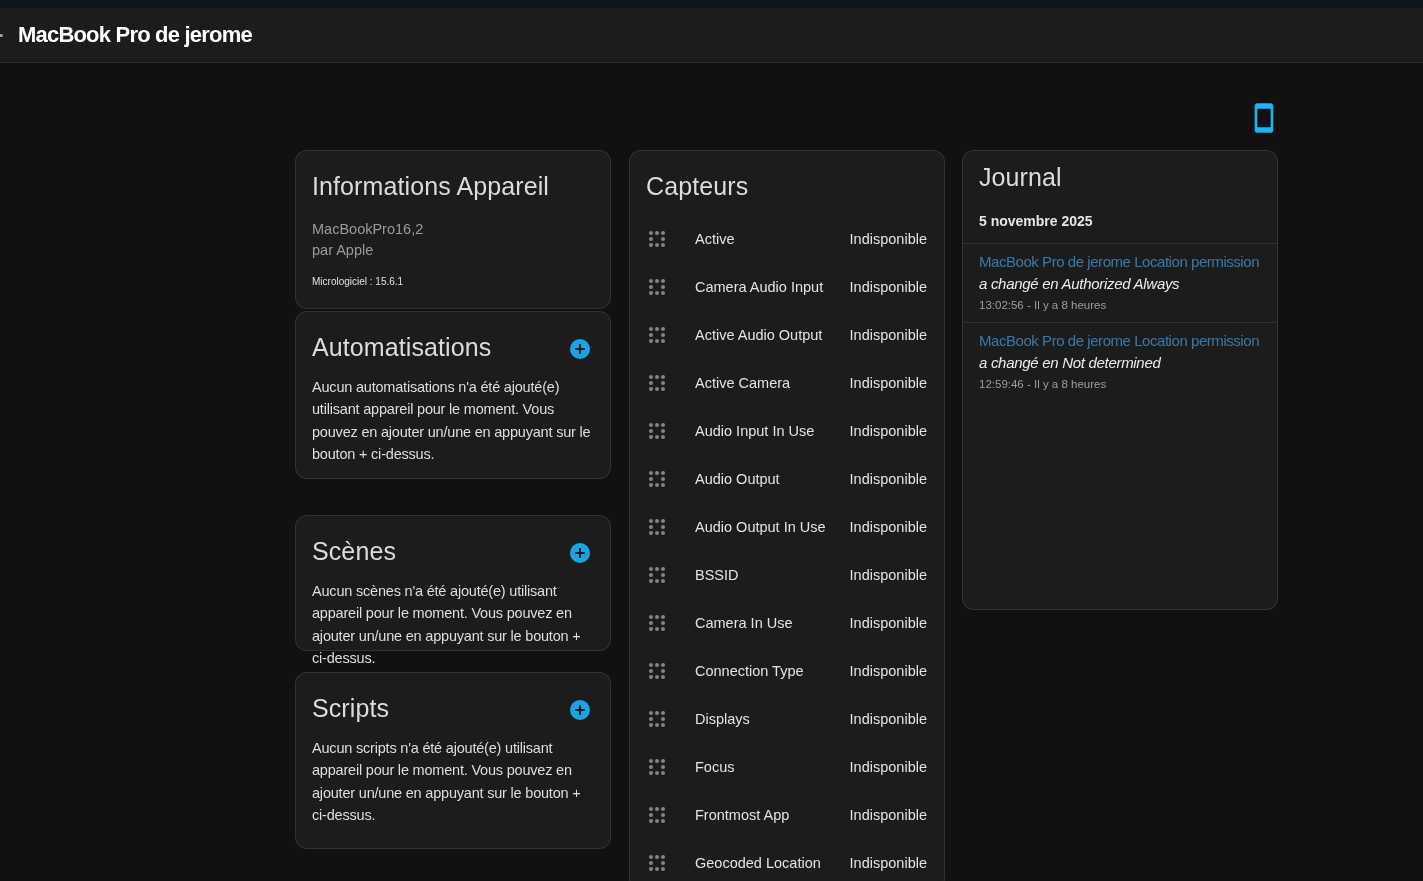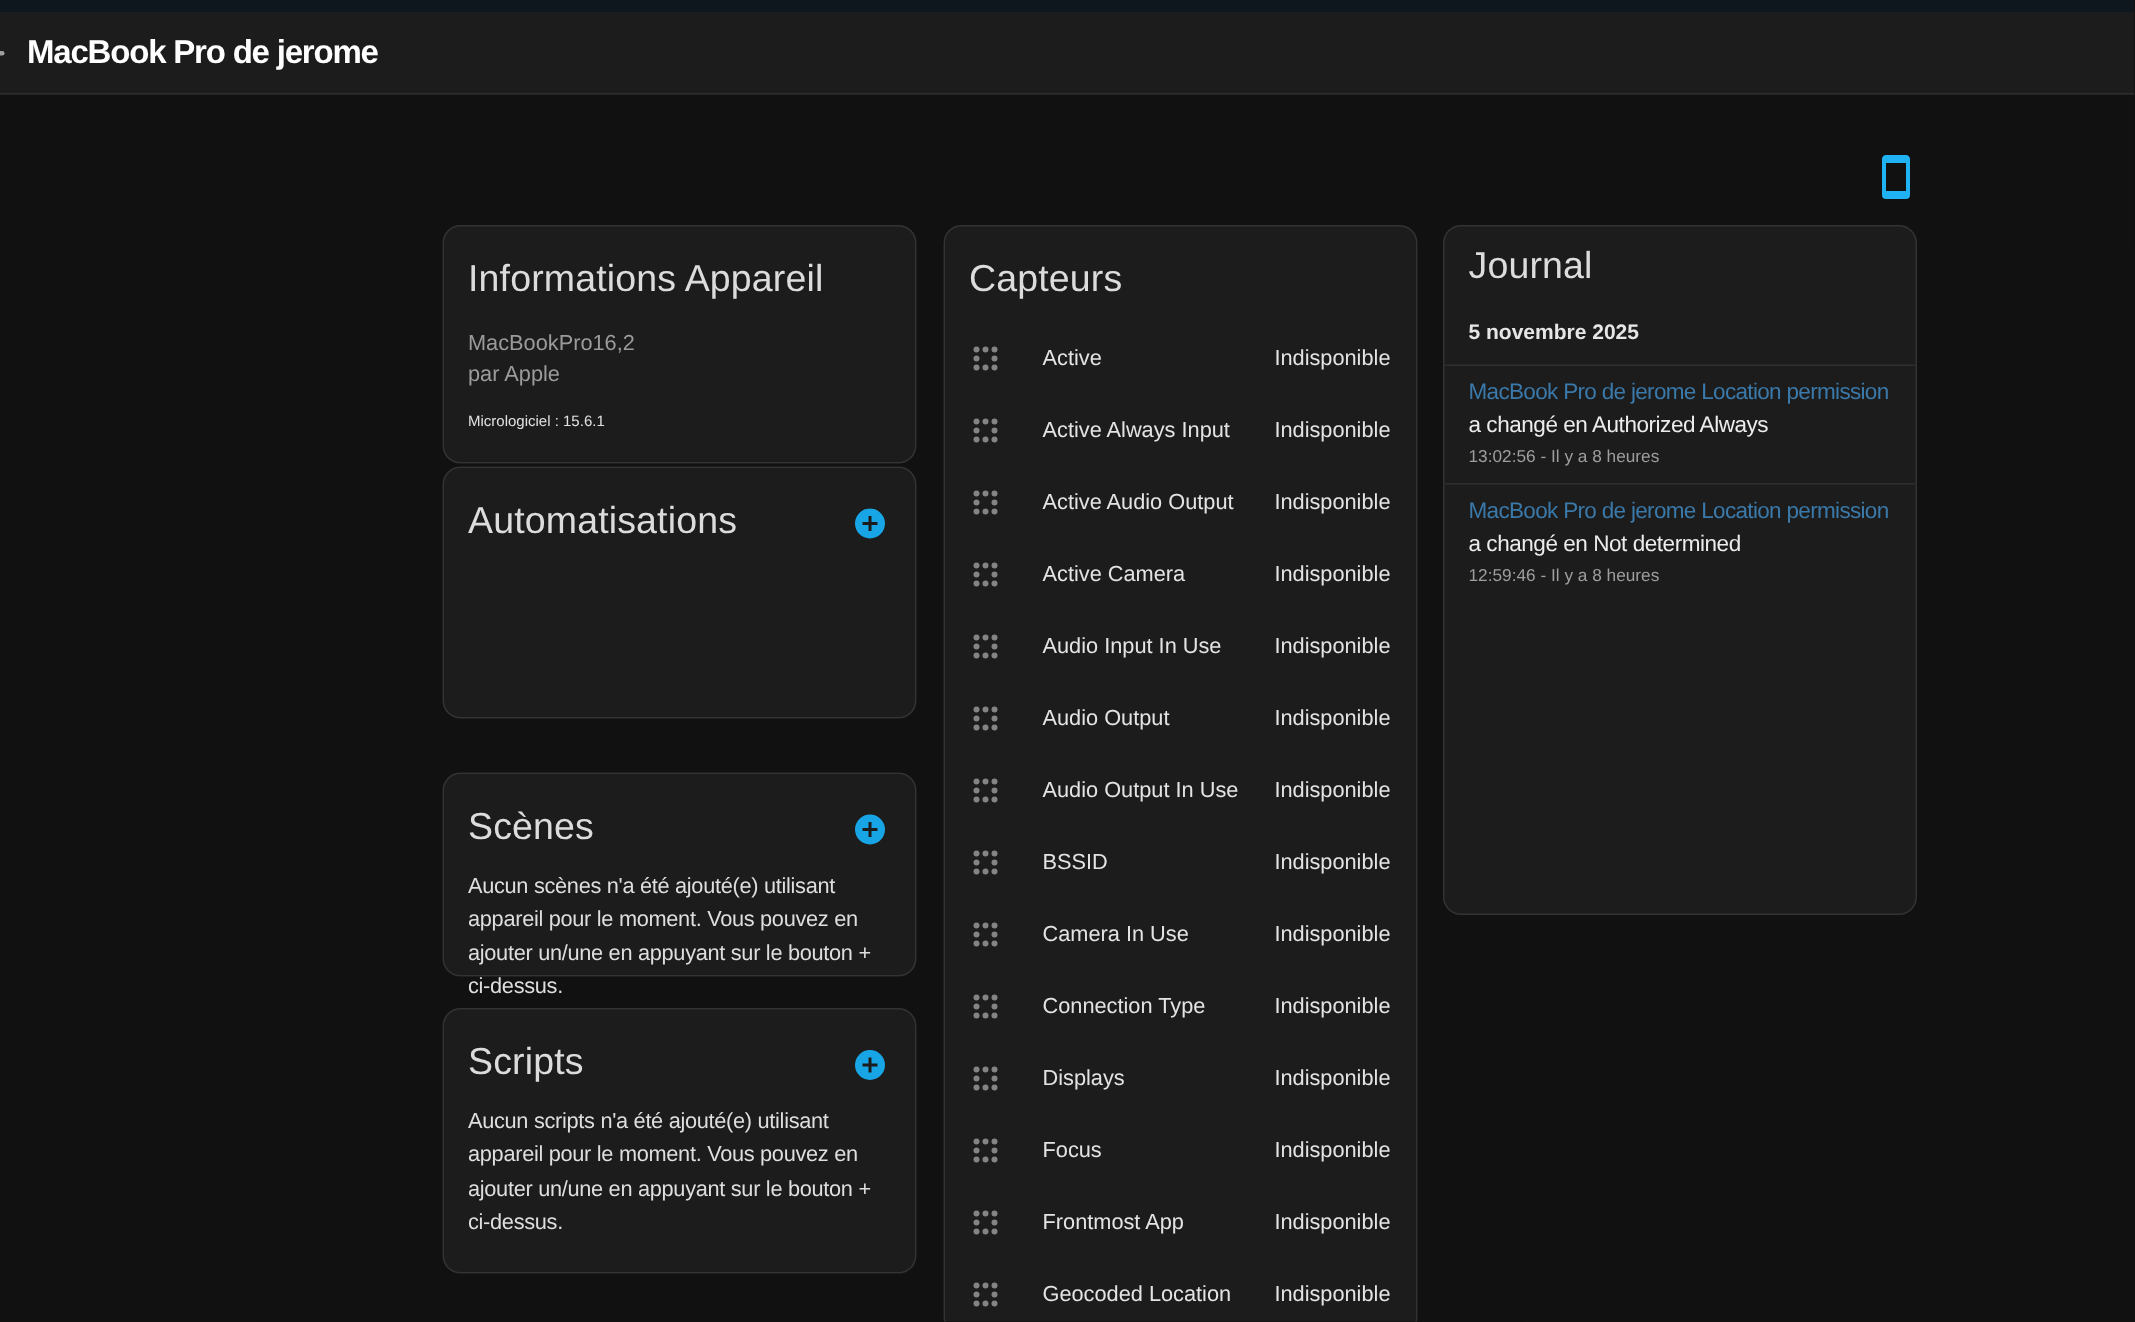--- a/index.html
+++ b/index.html
@@ -111,21 +111,21 @@
     padding: 0 16px; margin-top: 21px; margin-bottom: 13px; line-height: 17px;
   }
   .log-entry {
     border-top: 1px solid #2f2f2f;
     padding: 7px 16px 9px;
   }
   .log-link {
     font-size: 15px; line-height: 22px; color: #3a79a9; cursor: pointer;
     white-space: nowrap; letter-spacing: -0.45px;
   }
-  .log-action { font-size: 15px; line-height: 22px; color: #ececec; letter-spacing: -0.3px; }
+  .log-action { font-size: 15px; line-height: 22px; color: #ececec; letter-spacing: -0.3px; font-style: italic; }
   .log-time { font-size: 11.5px; line-height: 16px; color: #9e9e9e; margin-top: 2px; }
 </style>
 </head>
 <body>
 
 <div class="top-strip"></div>
 
 <header class="app-header">
   <span class="back-remnant"></span>
   <div class="header-title">MacBook Pro de jerome</div>
@@ -146,20 +146,24 @@
     <div class="info-firmware">Micrologiciel : 15.6.1</div>
   </section>
 
   <section class="card card-empty card-auto">
     <h1 class="card-title">Automatisations</h1>
     <button class="plus-button">
       <svg viewBox="0 0 24 24" width="24" height="24" fill="#18a5e6">
         <path fill-rule="evenodd" d="M17,13H13V17H11V13H7V11H11V7H13V11H17M12,2A10,10 0 0,0 2,12A10,10 0 0,0 12,22A10,10 0 0,0 22,12A10,10 0 0,0 12,2Z"></path>
       </svg>
     </button>
+    <div class="empty-text">Aucun automatisations n'a été ajouté(e)
+utilisant appareil pour le moment. Vous
+pouvez en ajouter un/une en appuyant sur le
+bouton + ci-dessus.</div>
   </section>
 
   <section class="card card-empty card-scenes">
     <h1 class="card-title">Scènes</h1>
     <button class="plus-button">
       <svg viewBox="0 0 24 24" width="24" height="24" fill="#18a5e6">
         <path fill-rule="evenodd" d="M17,13H13V17H11V13H7V11H11V7H13V11H17M12,2A10,10 0 0,0 2,12A10,10 0 0,0 12,22A10,10 0 0,0 22,12A10,10 0 0,0 12,2Z"></path>
       </svg>
     </button>
     <div class="empty-text">Aucun scènes n'a été ajouté(e) utilisant
@@ -210,21 +214,21 @@
         <circle cx="4" cy="4" r="2"></circle>
               <circle cx="10" cy="4" r="2"></circle>
               <circle cx="16" cy="4" r="2"></circle>
         <circle cx="4" cy="10" r="2"></circle>
               <circle cx="16" cy="10" r="2"></circle>
         <circle cx="4" cy="16" r="2"></circle>
               <circle cx="10" cy="16" r="2"></circle>
               <circle cx="16" cy="16" r="2"></circle>
       </svg>
     </span>
-    <span class="sensor-name">Active Always Input</span>
+    <span class="sensor-name">Camera Audio Input</span>
     <span class="sensor-state">Indisponible</span>
   </div>
 
   <div class="sensor-row">
     <span class="dots-icon">
       <svg viewBox="0 0 20 20" width="20" height="20" fill="#848484">
         <circle cx="4" cy="4" r="2"></circle>
               <circle cx="10" cy="4" r="2"></circle>
               <circle cx="16" cy="4" r="2"></circle>
         <circle cx="4" cy="10" r="2"></circle>

